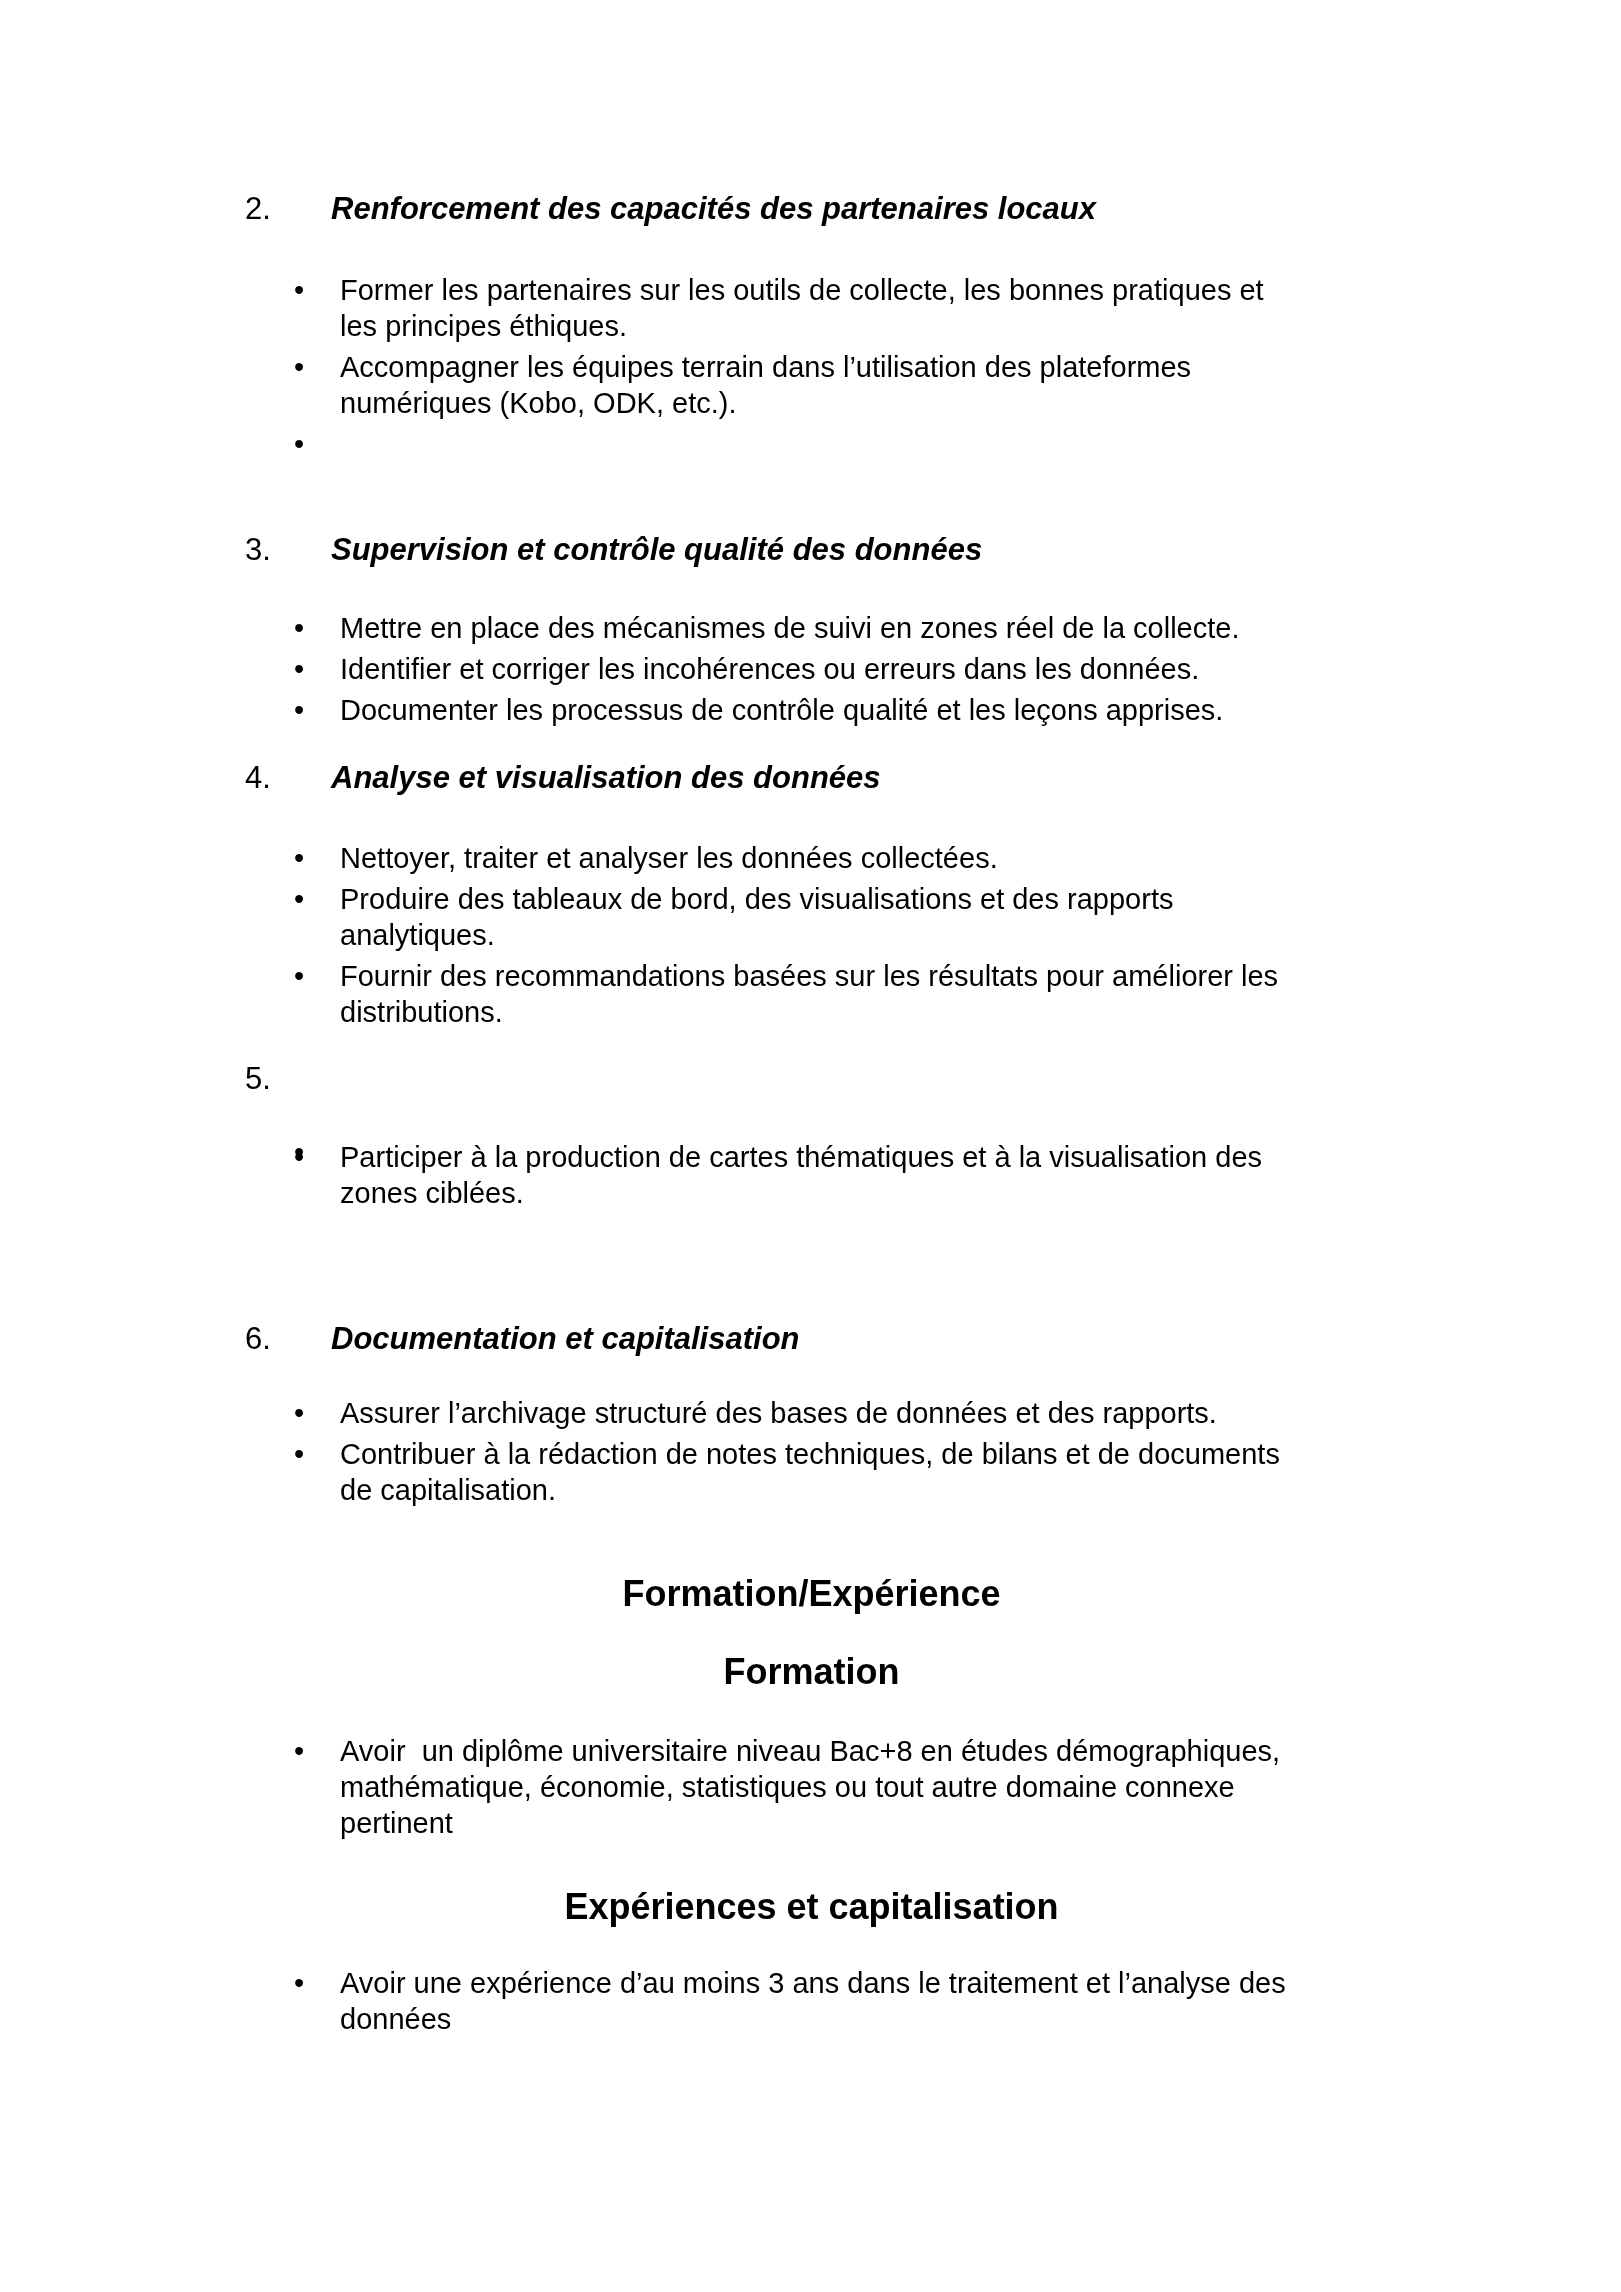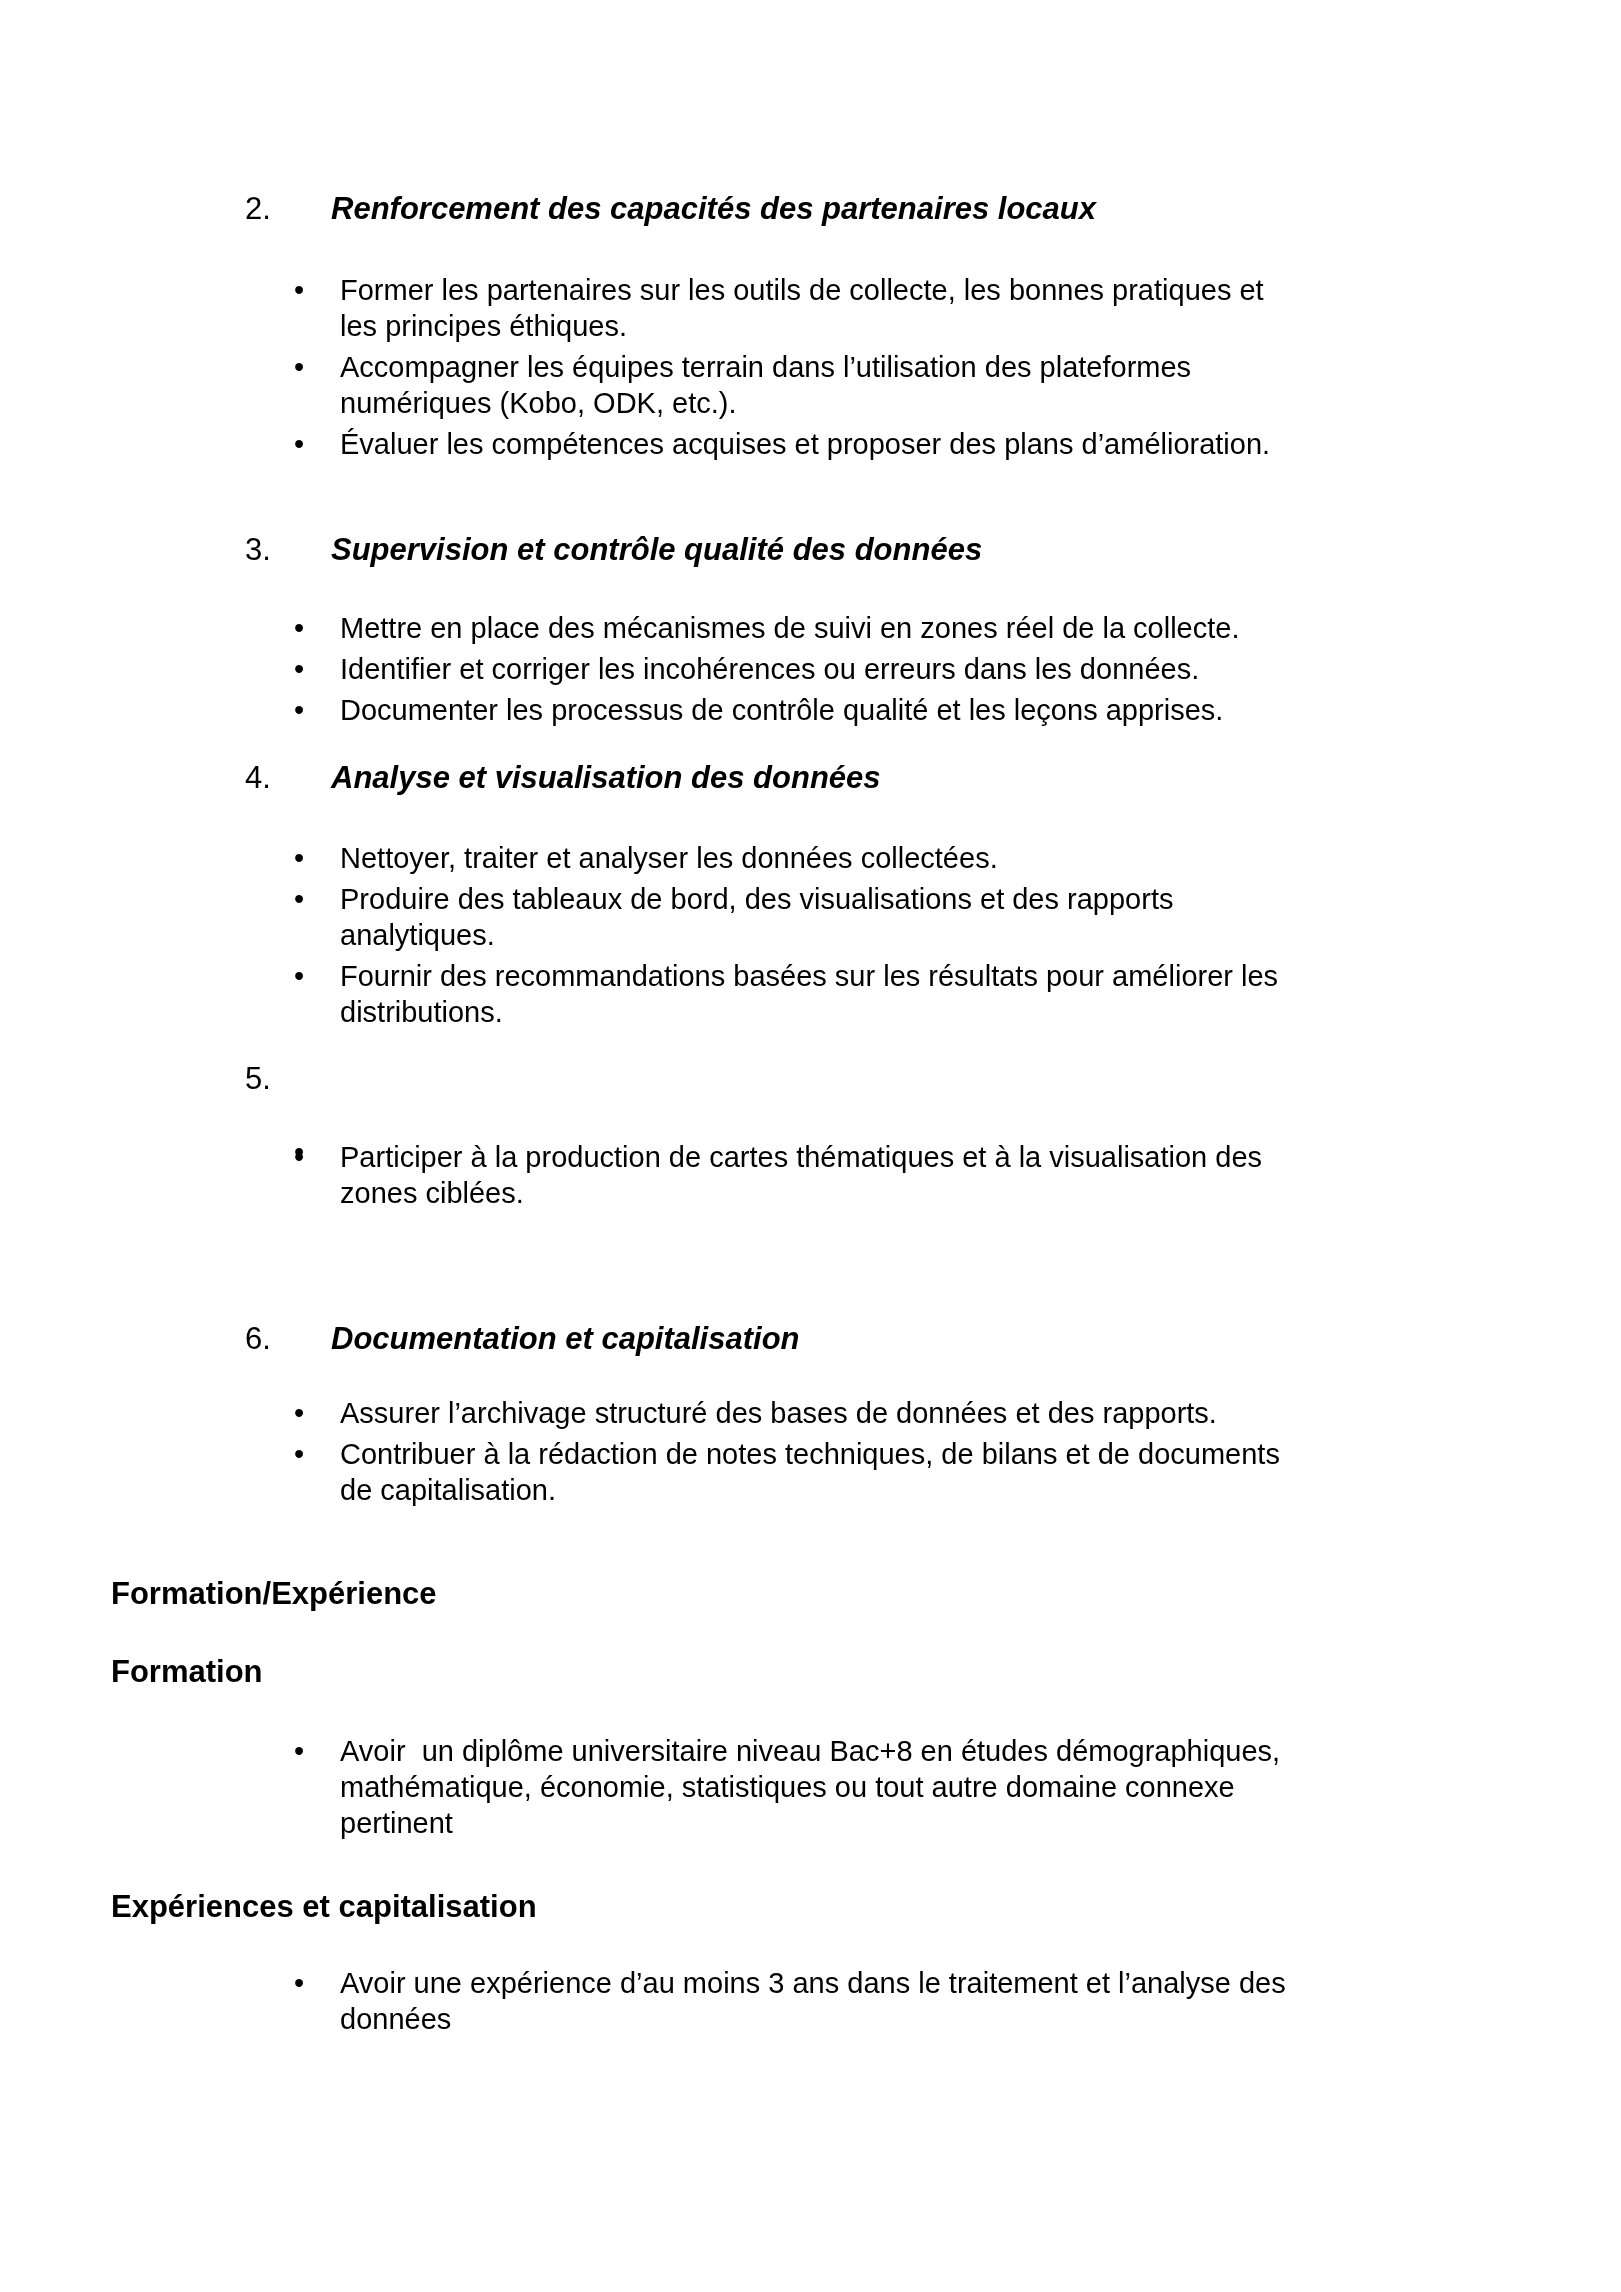--- a/index.html
+++ b/index.html
@@ -35,25 +35,26 @@
   }
   .sec-title {
     display: block;
     margin-left: 331px;
     margin-right: 78px;
     font-weight: 700;
     font-style: italic;
   }
   
   .sub-heading {
-    margin-left: 111px;
+    margin-left: 80px;
     margin-right: 78px;
     font-weight: 700;
-    font-size: 31px;
+    font-size: 36px;
     line-height: 36px;
+    text-align: center;
   }
   
   .li {
     position: relative;
     margin-left: 340px;
     margin-right: 78px;
     margin-bottom: 4.9px;
     white-space: pre-wrap;
   }
   .bullet {
@@ -70,21 +71,21 @@
 
   <div class="block section-heading" style="top:191px">
     <span class="sec-num">2.</span>
     <span class="sec-title">Renforcement des capacités des partenaires locaux</span>
   </div>
   <div class="block" style="top:272px">
     <div class="li"><span class="bullet">•</span><span class="li-text">Former les partenaires sur les outils de collecte, les bonnes pratiques et
 les principes éthiques.</span></div>
     <div class="li"><span class="bullet">•</span><span class="li-text">Accompagner les équipes terrain dans l’utilisation des plateformes
 numériques (Kobo, ODK, etc.).</span></div>
-    <div class="li"><span class="bullet">•</span><span class="li-text">Évaluer les compétences acquises et proposer des plans d’amélioration.</span></div>
+    <div class="li"><span class="bullet">•</span></div>
   </div>
 
   <div class="block section-heading" style="top:532px">
     <span class="sec-num">3.</span>
     <span class="sec-title">Supervision et contrôle qualité des données</span>
   </div>
   <div class="block" style="top:610px">
     <div class="li"><span class="bullet">•</span><span class="li-text">Mettre en place des mécanismes de suivi en zones réel de la collecte.</span></div>
     <div class="li"><span class="bullet">•</span><span class="li-text">Identifier et corriger les incohérences ou erreurs dans les données.</span></div>
     <div class="li"><span class="bullet">•</span><span class="li-text">Documenter les processus de contrôle qualité et les leçons apprises.</span></div>

